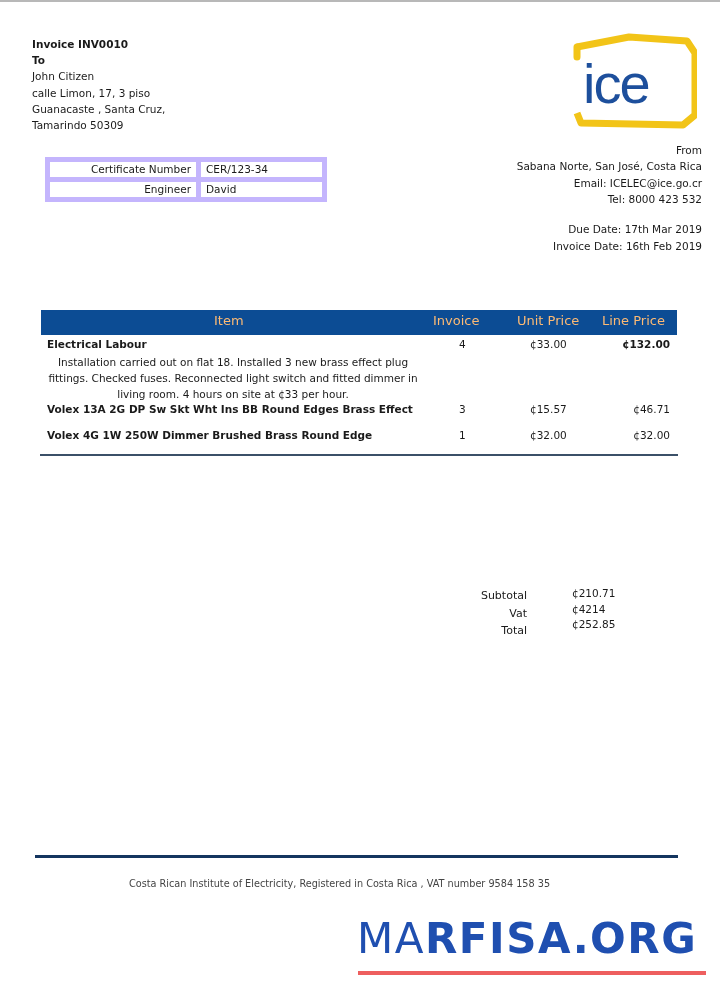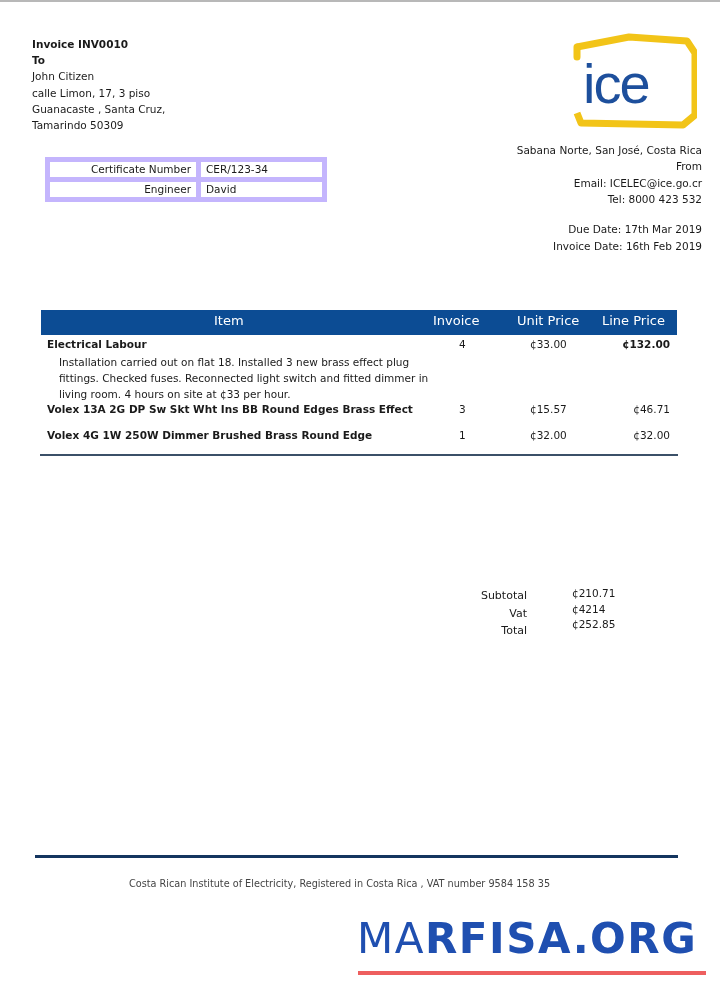--- a/index.html
+++ b/index.html
@@ -12,30 +12,30 @@
 
     .logo { position: absolute; left: 571px; top: 33px; width: 126px; height: 96px; }
 
     .cert-table { position: absolute; left: 45px; top: 157px; width: 282px; border-collapse: collapse; font-size: 10.5px; }
     .cert-table td { border: 5px solid #c4b5fd; padding: 0 5px; height: 16px; line-height: 15px; }
     .cert-table td.k { text-align: right; width: 151px; }
 
     .from-block { position: absolute; right: 18px; top: 142px; text-align: right; line-height: 16.3px; font-size: 10.5px; }
     .dates-block { position: absolute; right: 18px; top: 221px; text-align: right; line-height: 17px; font-size: 10.5px; font-weight: normal; }
 
-    .items-header { position: absolute; left: 41px; top: 310px; width: 636px; height: 25px; background: #0c4c94; color: #ffffff; font-size: 13px; }
+    .items-header { position: absolute; left: 41px; top: 310px; width: 636px; height: 25px; background: #0c4c94; color: #fdba74; font-size: 13px; }
     .items-header span { position: absolute; top: 3px; }
     .ih-item { left: 173px; }
     .ih-qty { left: 392px; }
     .ih-unit { left: 476px; }
     .ih-line { left: 561px; }
 
     .row { position: absolute; left: 41px; width: 636px; font-size: 10.5px; }
     .row .name { position: absolute; left: 6px; top: 0; font-weight: bold; }
-    .row .desc { position: absolute; left: 18px; top: 16px; width: 380px; line-height: 16.2px; }
+    .row .desc { position: absolute; left: 2px; top: 16px; width: 380px; line-height: 16.2px; text-align: center; }
     .row .qty { position: absolute; left: 418px; top: 0; }
     .row .unit { position: absolute; left: 489px; top: 0; }
     .row .line { position: absolute; right: 7px; top: 0; text-align: right; }
     .row1 { top: 338px; }
     .row1 .line { font-weight: bold; }
     .row2 { top: 403px; }
     .row3 { top: 429px; }
 
     .table-rule { position: absolute; left: 40px; top: 454px; width: 638px; height: 2px; background: #3b5068; }
     .totals-labels { position: absolute; left: 470px; top: 587px; width: 57px; text-align: right; line-height: 17.5px; font-size: 11px; }
@@ -76,22 +76,22 @@
     <td>CER/123-34</td>
   </tr>
   <tr>
     <td class="k">Engineer</td>
     <td>David</td>
   </tr>
 </tbody>
   </table>
 
 <div class="from-block">
+  <div>From</div>
   <div>Sabana Norte, San José, Costa Rica</div>
-  <div>From</div>
   <div>Email: ICELEC@ice.go.cr</div>
   <div>Tel: 8000 423 532</div>
 </div>
 
 <div class="dates-block">
   <div>Due Date: 17th Mar 2019</div>
   <div>Invoice Date: 16th Feb 2019</div>
 </div>
 
 <div class="items-header">

